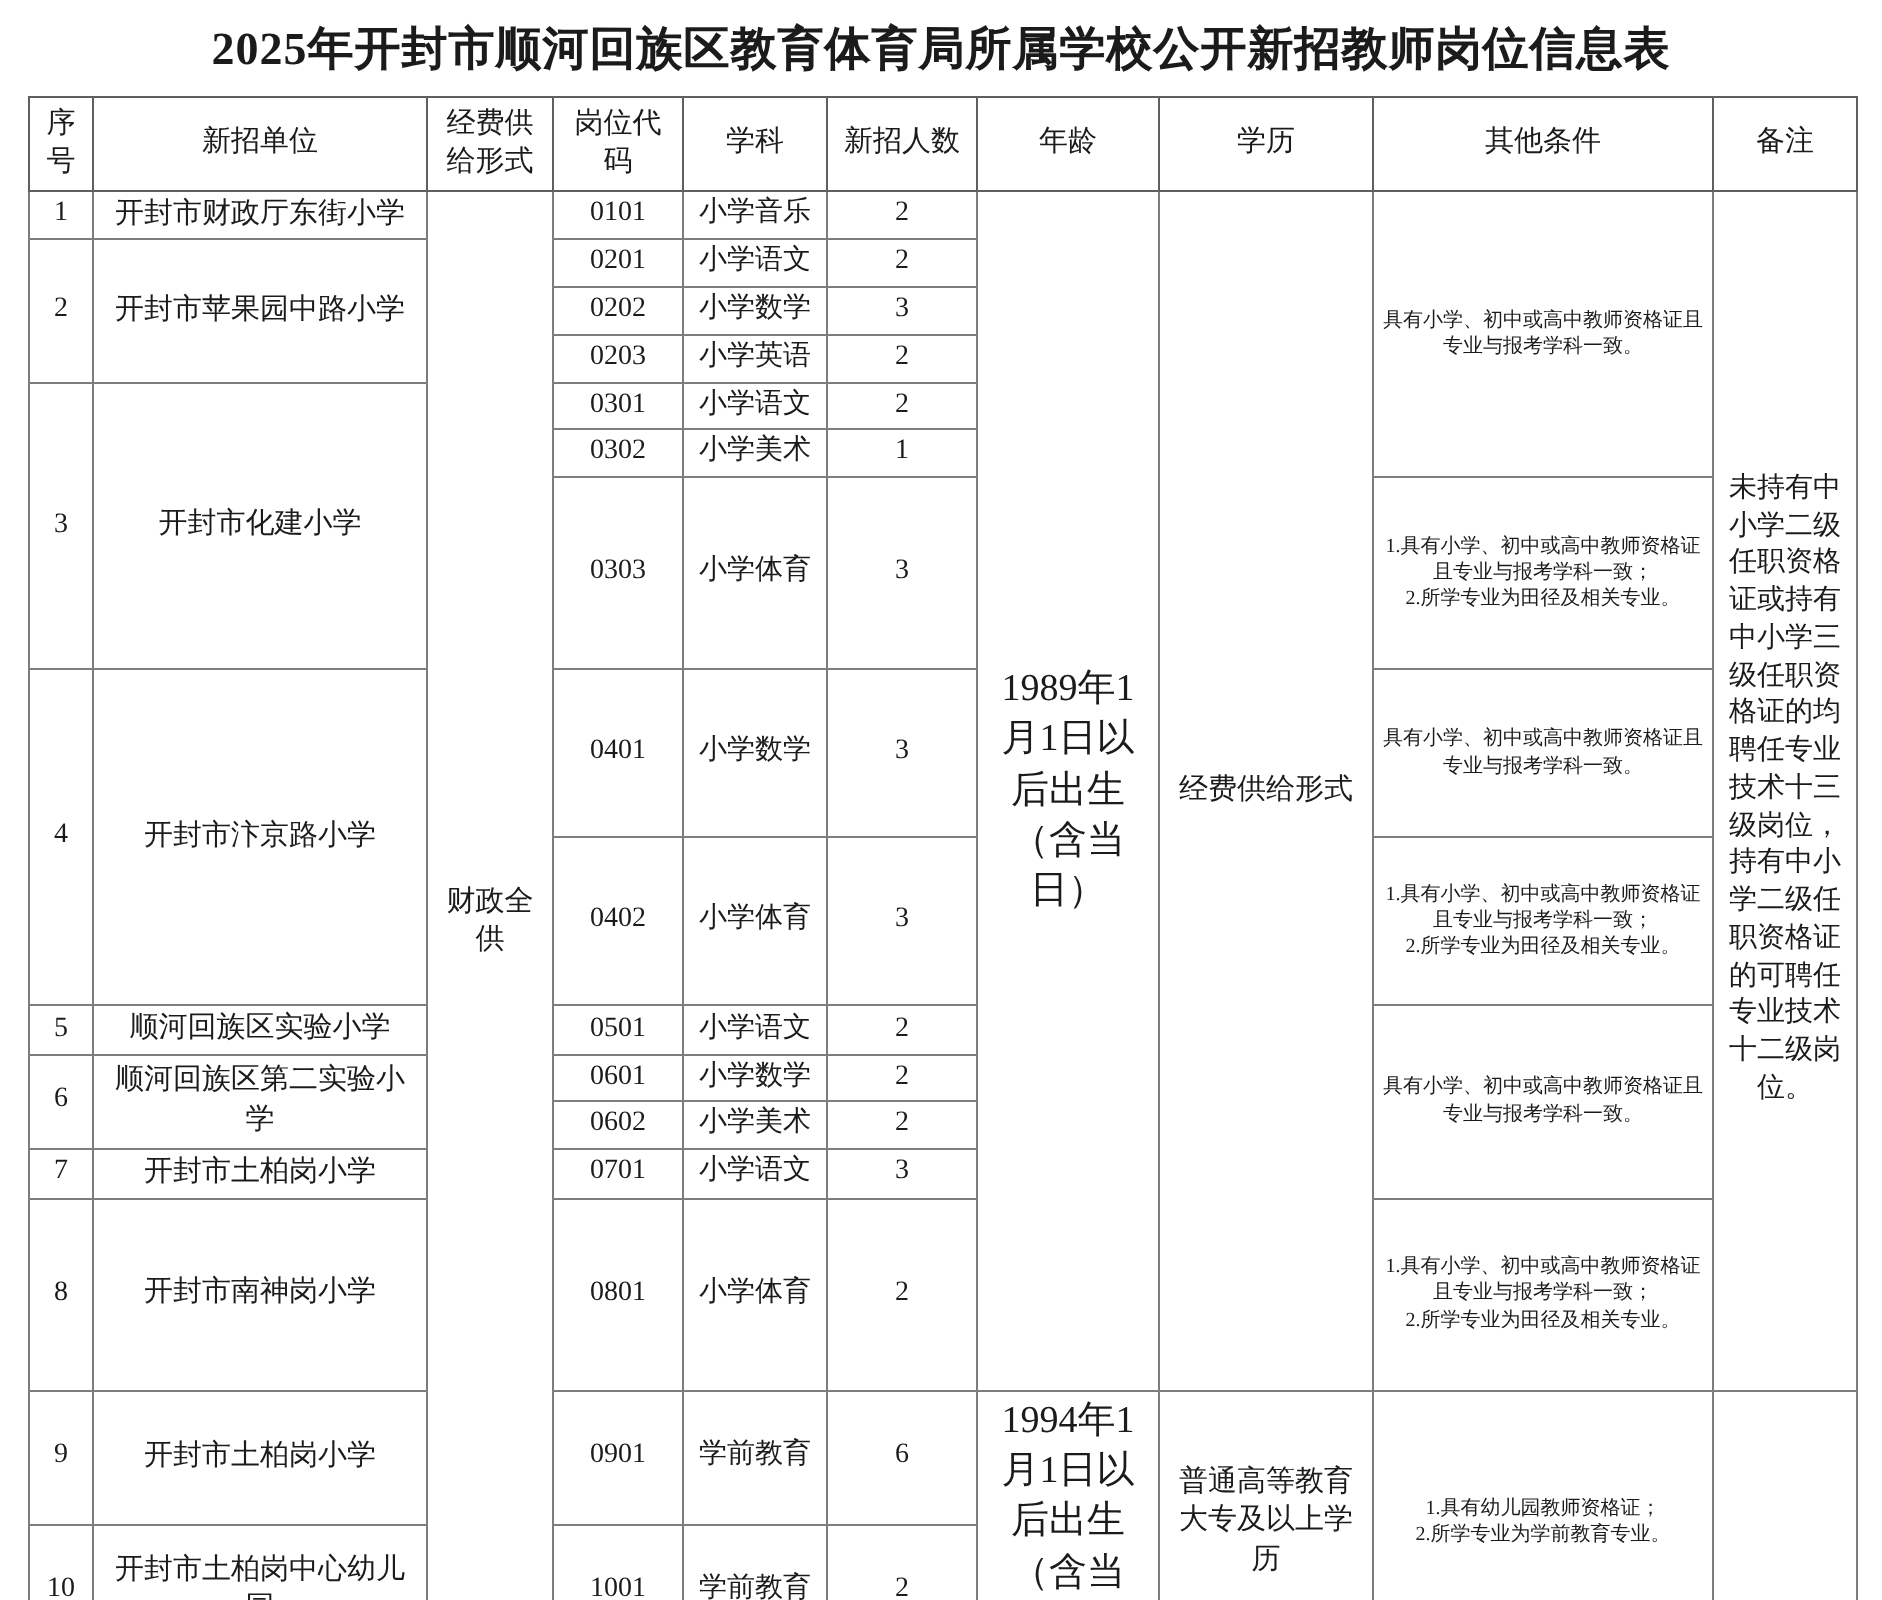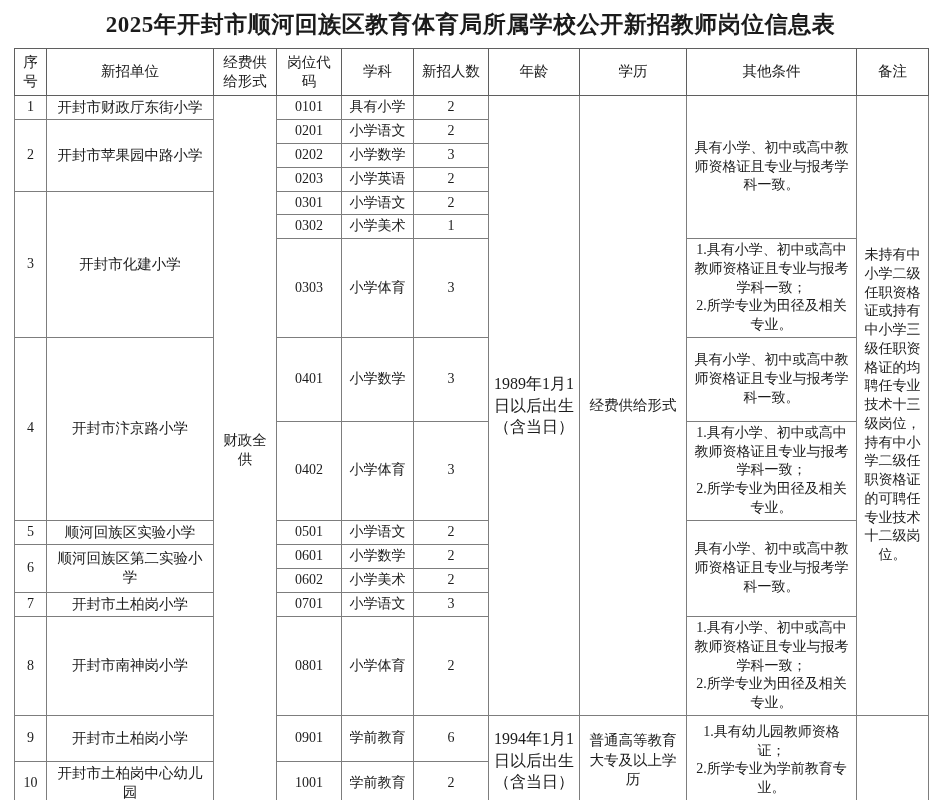--- a/index.html
+++ b/index.html
@@ -64,30 +64,30 @@
     font-size: 14px;
   }
   td.unit {
     font-size: 14.5px;
     margin-left: 43px;
   }
   td.funding {
     font-size: 14.5px;
   }
   td.age {
-    font-size: 16px;
+    font-size: 19px;
     line-height: 1.45;
   }
   td.edu {
     font-size: 14.5px;
     line-height: 1.45;
   }
   td.cond {
     text-align: left;
-    font-size: 14px;
+    font-size: 10px;
     line-height: 1.5;
     padding: 5px 6px;
     white-space: pre-line;
   }
   td.remark {
     text-align: left;
     font-size: 14px;
     line-height: 1.52;
     padding: 5px 5px;
     word-break: break-all;
@@ -140,21 +140,21 @@
           <th>备注</th>
         </tr>
       </thead>
       <tbody>
 
         <tr>
           <td class="seq" rowspan="1">1</td>
           <td class="unit" rowspan="1">开封市财政厅东街小学</td>
           <td class="funding" rowspan="16">财政全供</td>
           <td class="code">0101</td>
-          <td class="subject">具有小学</td>
+          <td class="subject">小学音乐</td>
           <td class="count">2</td>
           <td class="age" rowspan="14">1989年1月1日以后出生（含当日）</td>
           <td class="edu" rowspan="14">经费供给形式</td>
           <td class="cond" rowspan="6">具有小学、初中或高中教师资格证且专业与报考学科一致。</td>
           <td class="remark" rowspan="14">未持有中小学二级任职资格证或持有中小学三级任职资格证的均聘任专业技术十三级岗位，持有中小学二级任职资格证的可聘任专业技术十二级岗位。</td>
         </tr>
 
         <tr>
           <td class="seq" rowspan="3">2</td>
           <td class="unit" rowspan="3">开封市苹果园中路小学</td>

